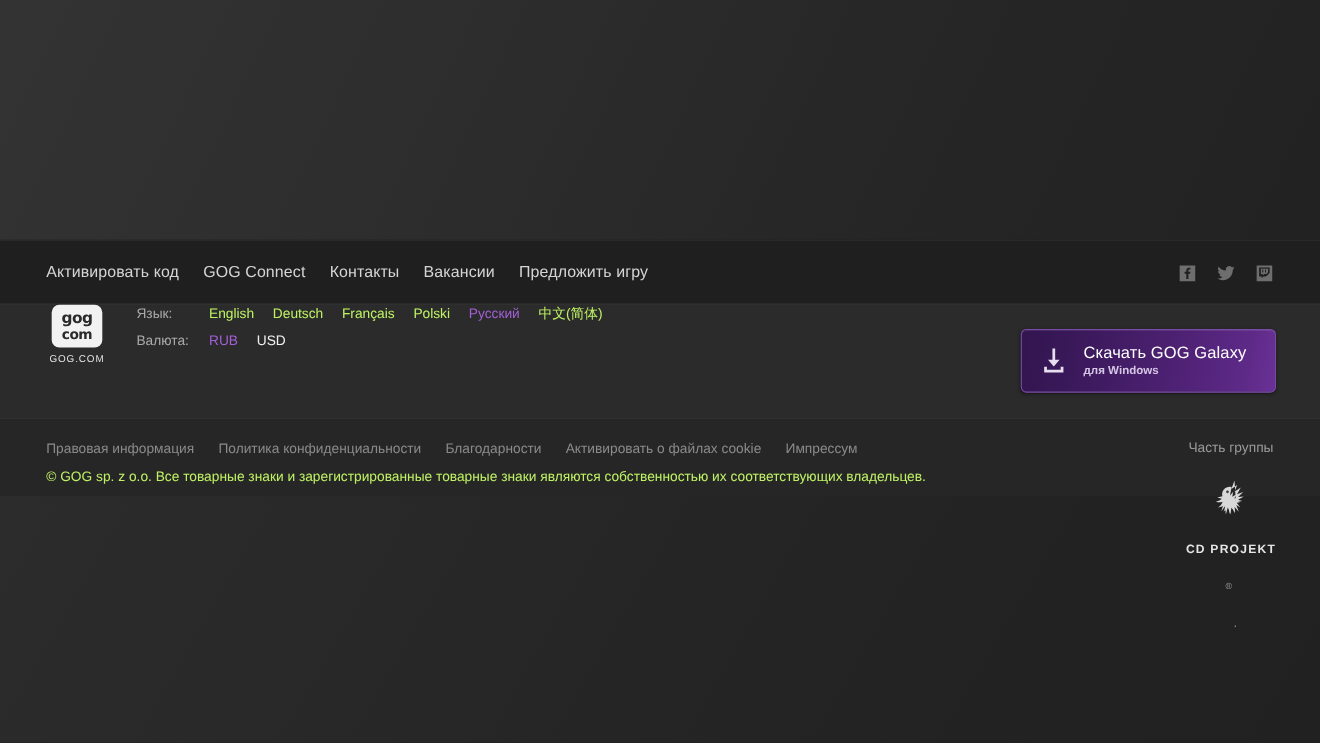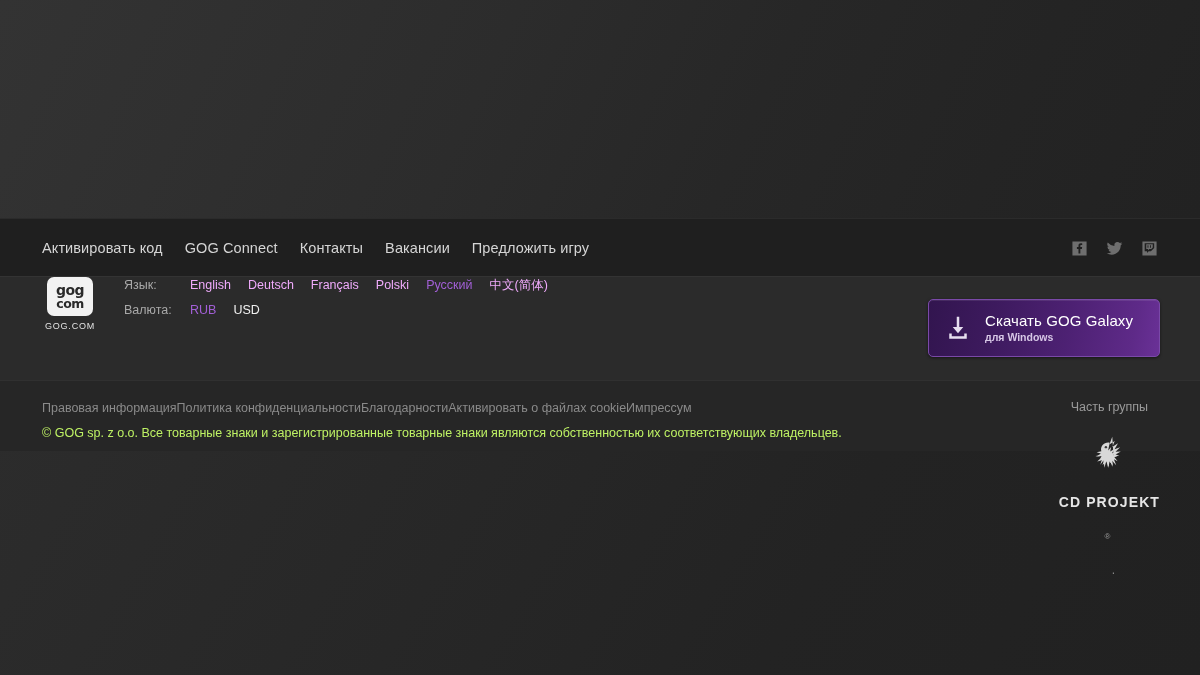--- a/index.html
+++ b/index.html
@@ -147,21 +147,21 @@
     width: 66px;
     color: #a9a9a9;
     font-size: 12.5px;
   }
   .pref-opts {
     display: flex;
     align-items: baseline;
     gap: 17px;
   }
   .pref-opt {
-    color: #f0abfc;
+    color: #bef264;
     font-size: 12.5px;
     text-decoration: none;
     white-space: nowrap;
     cursor: pointer;
   }
   .pref-opt.active { color: #a25fd6; }
   .pref-opt.strong { color: #f0f0f0; }
 
   .galaxy-btn {
     position: absolute;
@@ -215,20 +215,21 @@
     width: 1120px;
     height: 70px;
     margin: 0 auto;
   }
   .legal-links {
     position: absolute;
     left: 2px;
     top: 20px;
     display: flex;
     align-items: baseline;
+    gap: 22px;
   }
   .legal-link {
     color: #8a8a8a;
     font-size: 12.5px;
     text-decoration: none;
     white-space: nowrap;
     cursor: pointer;
   }
   .copyright {
     position: absolute;
@@ -250,21 +251,21 @@
     flex-direction: column;
   }
   .cdp-prefix {
     color: #9a9a9a;
     font-size: 12.5px;
     white-space: nowrap;
   }
   .cdp-bird { width: 40px; height: 36px; display: block; }
   .cdp-word {
     color: #e6e6e6;
-    font-size: 14px;
+    font-size: 11px;
     font-weight: bold;
     letter-spacing: 1.1px;
     white-space: nowrap;
   }
   .cdp-tm {
     color: #9a9a9a;
     font-size: 8px;
     margin-left: -4px;
     vertical-align: super;
   }

